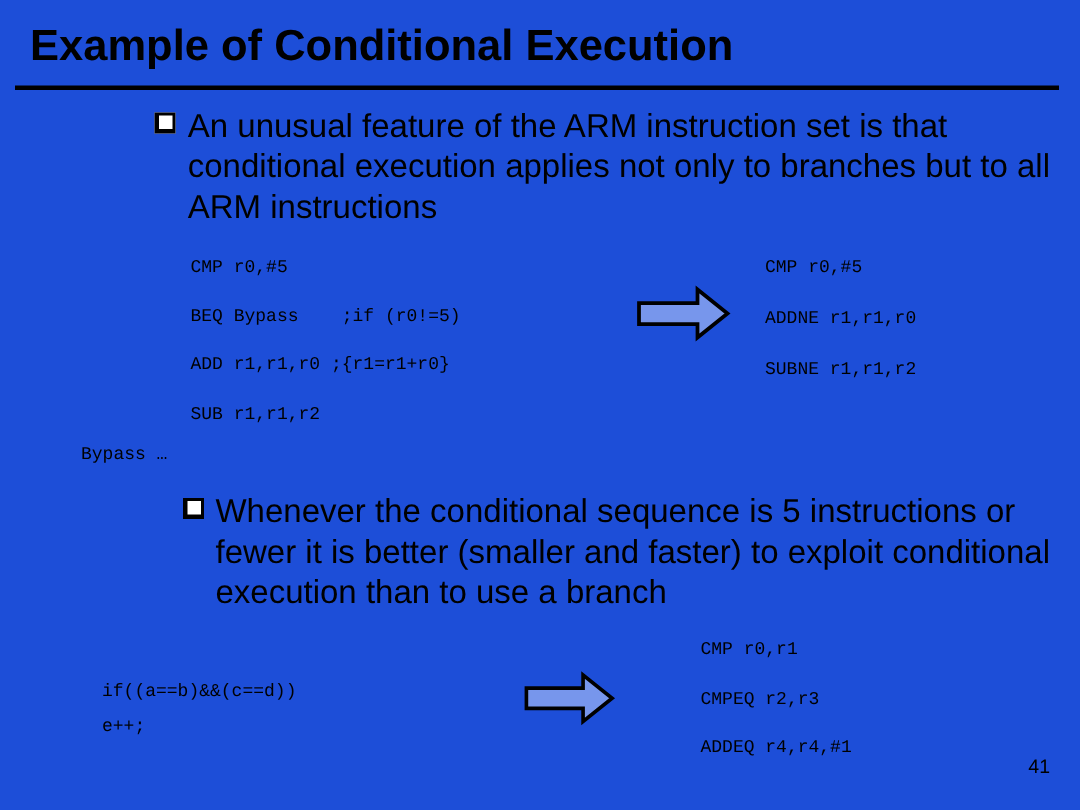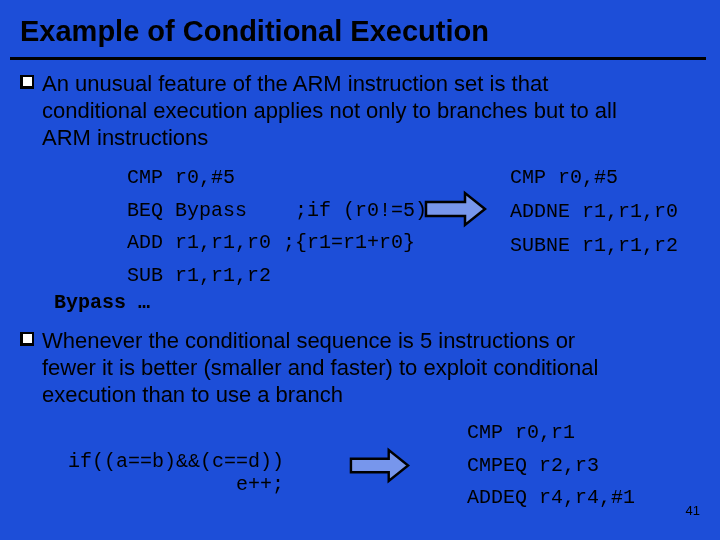--- a/index.html
+++ b/index.html
@@ -5,37 +5,37 @@
   html,body{margin:0;padding:0;background:#fff;}
   #slide{
     position:relative;width:720px;height:540px;background:#1d4ed8;
     font-family:"Liberation Sans",sans-serif;color:#000;overflow:hidden;
   }
   .title{
     position:absolute;left:20px;top:14px;margin:0;
     font-size:29px;line-height:34px;font-weight:bold;
   }
   .rule{position:absolute;left:10px;top:57px;width:696px;height:3px;background:#000;}
-  .bullet{position:absolute;display:flex;}
+  .bullet{position:absolute;display:flex;justify-content:flex-end;}
   .bullet .sq{
     flex:none;width:14px;height:14px;box-sizing:border-box;margin-top:5px;
     border:2px solid #000;border-left-width:3px;border-bottom-width:3px;background:#fff;
   }
   .bullet .txt{
     margin-left:8px;font-size:22px;line-height:27px;white-space:pre-line;
   }
   .code{
     position:absolute;margin:0;
     font-family:"Liberation Mono","DejaVu Sans Mono",monospace;
-    font-size:20px;white-space:pre;color:#000;
+    font-size:12px;white-space:pre;color:#000;
   }
   .lh325{line-height:32.5px;}
   .lh34{line-height:34px;}
-  .lh23{line-height:23px;text-align:right;}
-  .lh20{line-height:20px;font-weight:bold;}
+  .lh23{line-height:23px;}
+  .lh20{line-height:20px;}
   .arrow{position:absolute;}
   .pagenum{position:absolute;right:20px;top:503px;font-size:13px;line-height:15px;}
 </style>
 </head>
 <body>
 
 <div id="slide">
 
   <h1 class="title">Example of Conditional Execution</h1>
   <div class="rule"></div>

